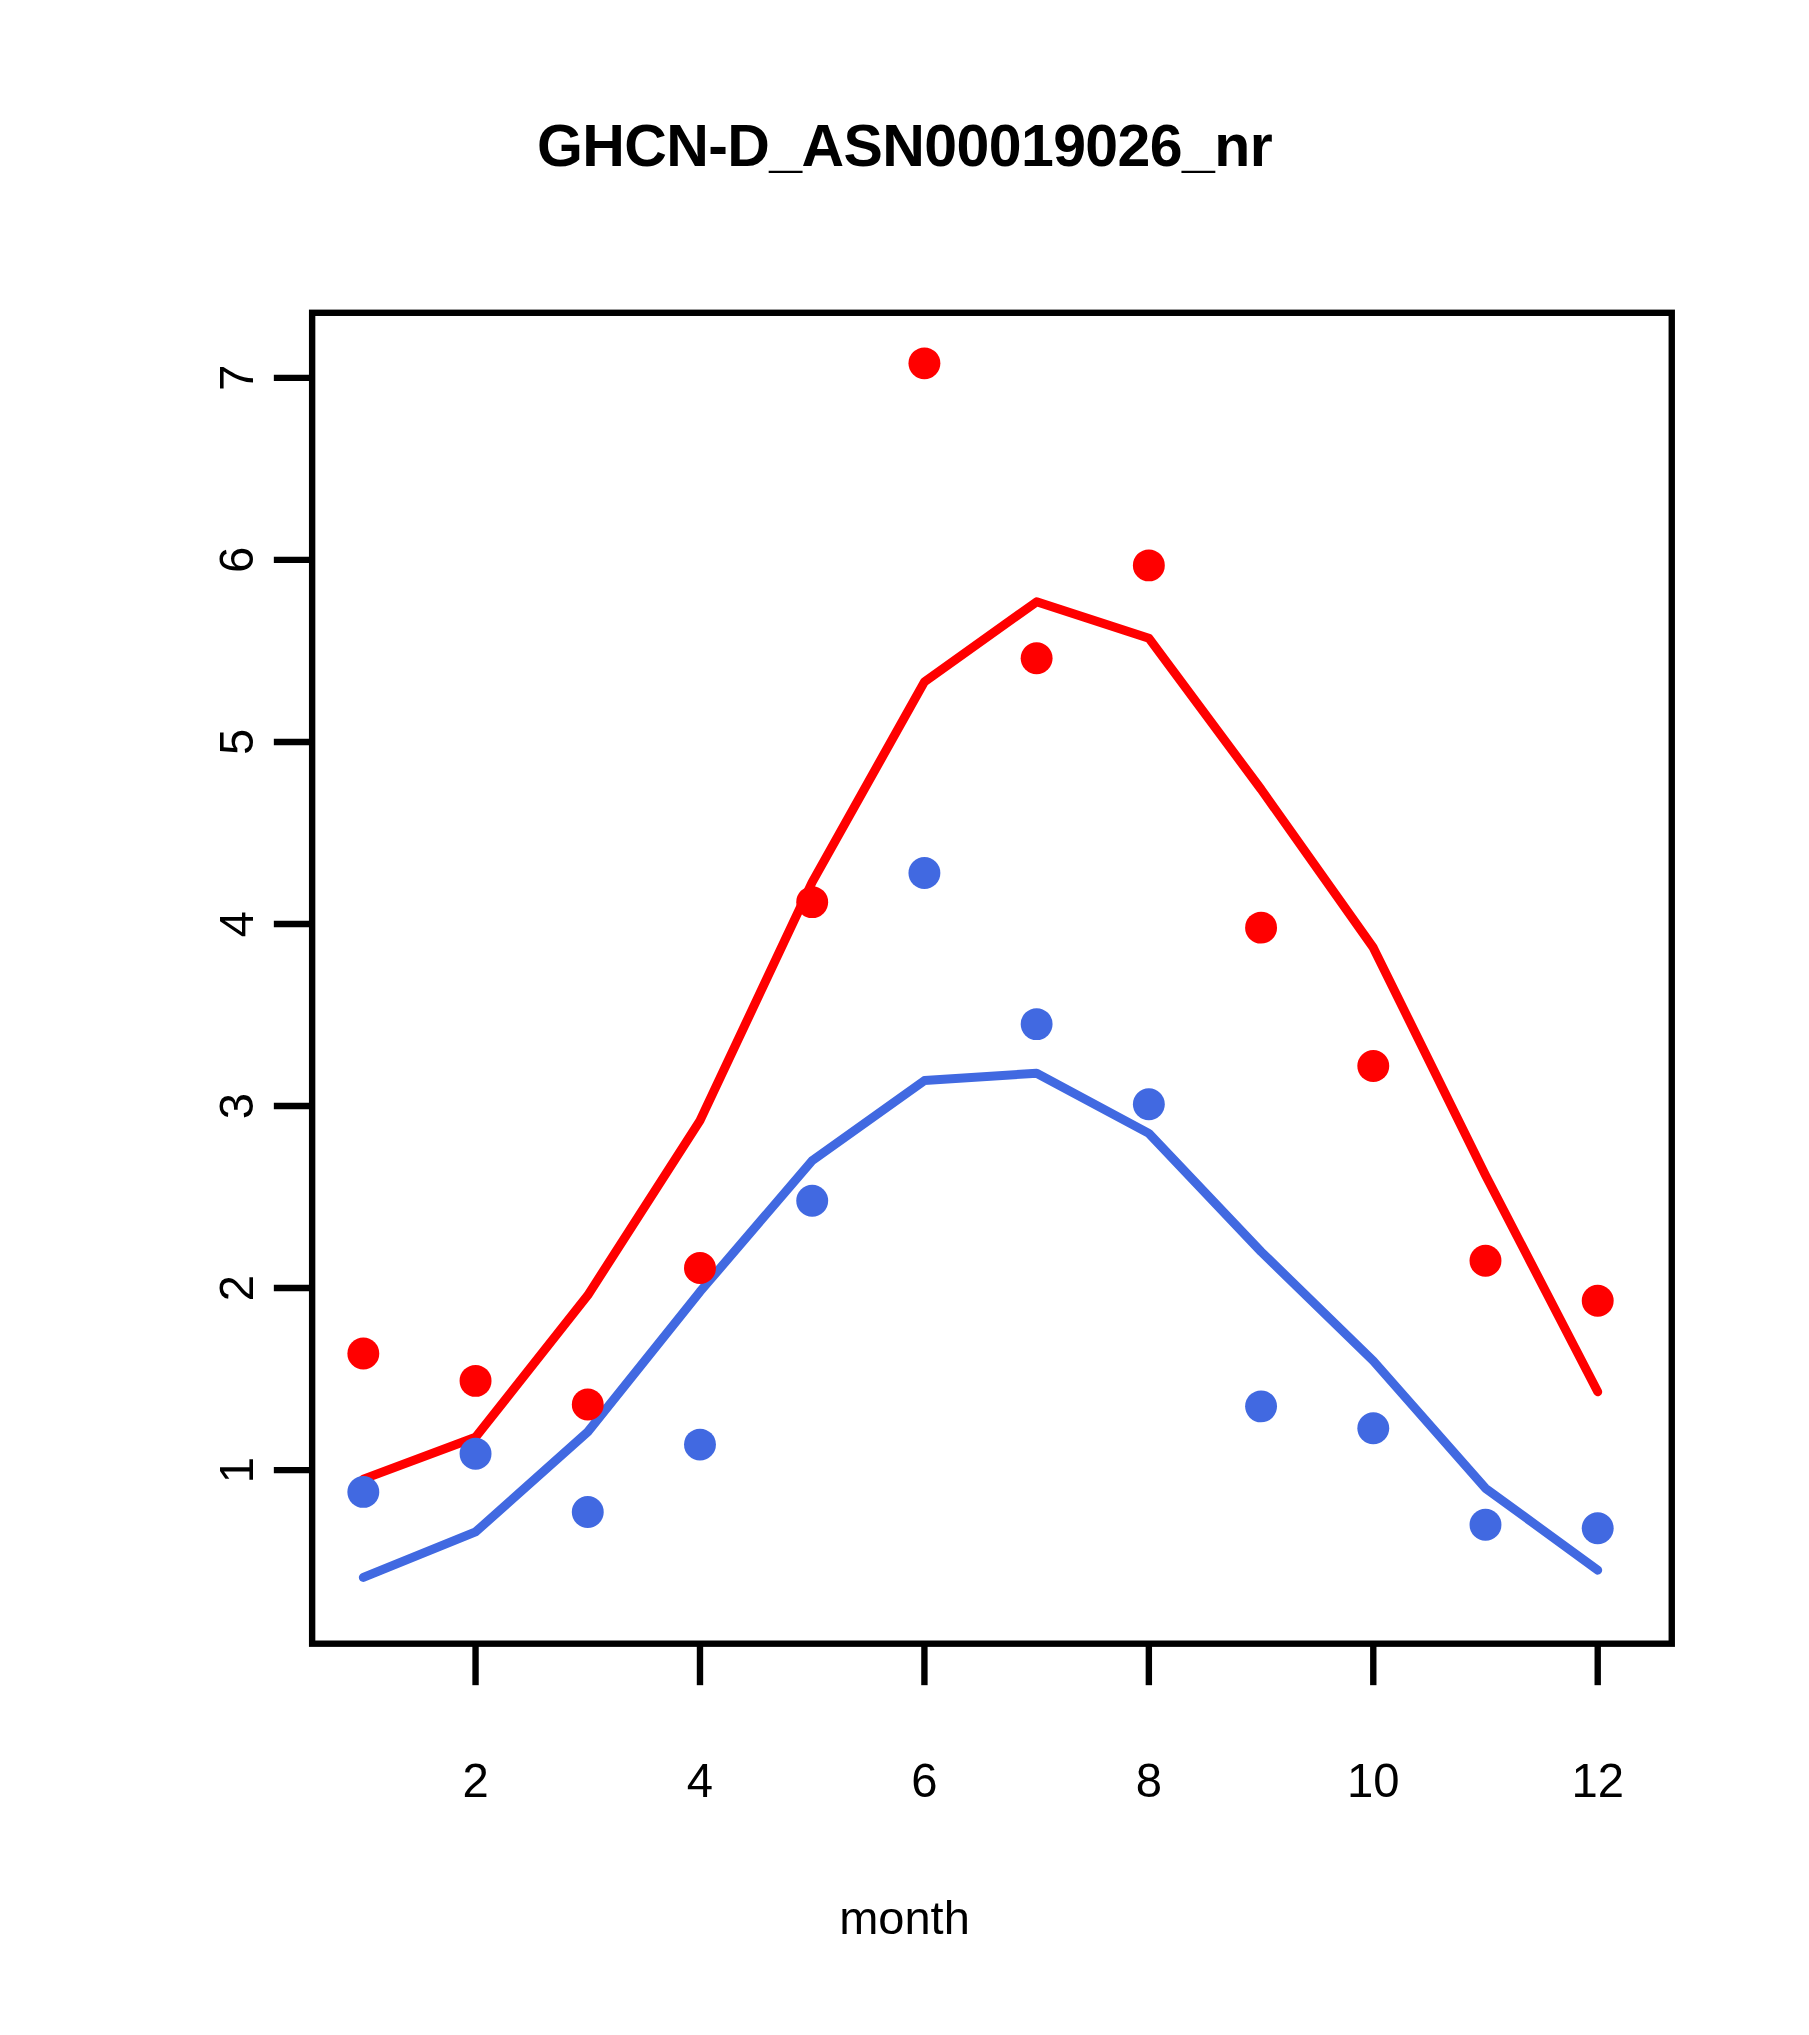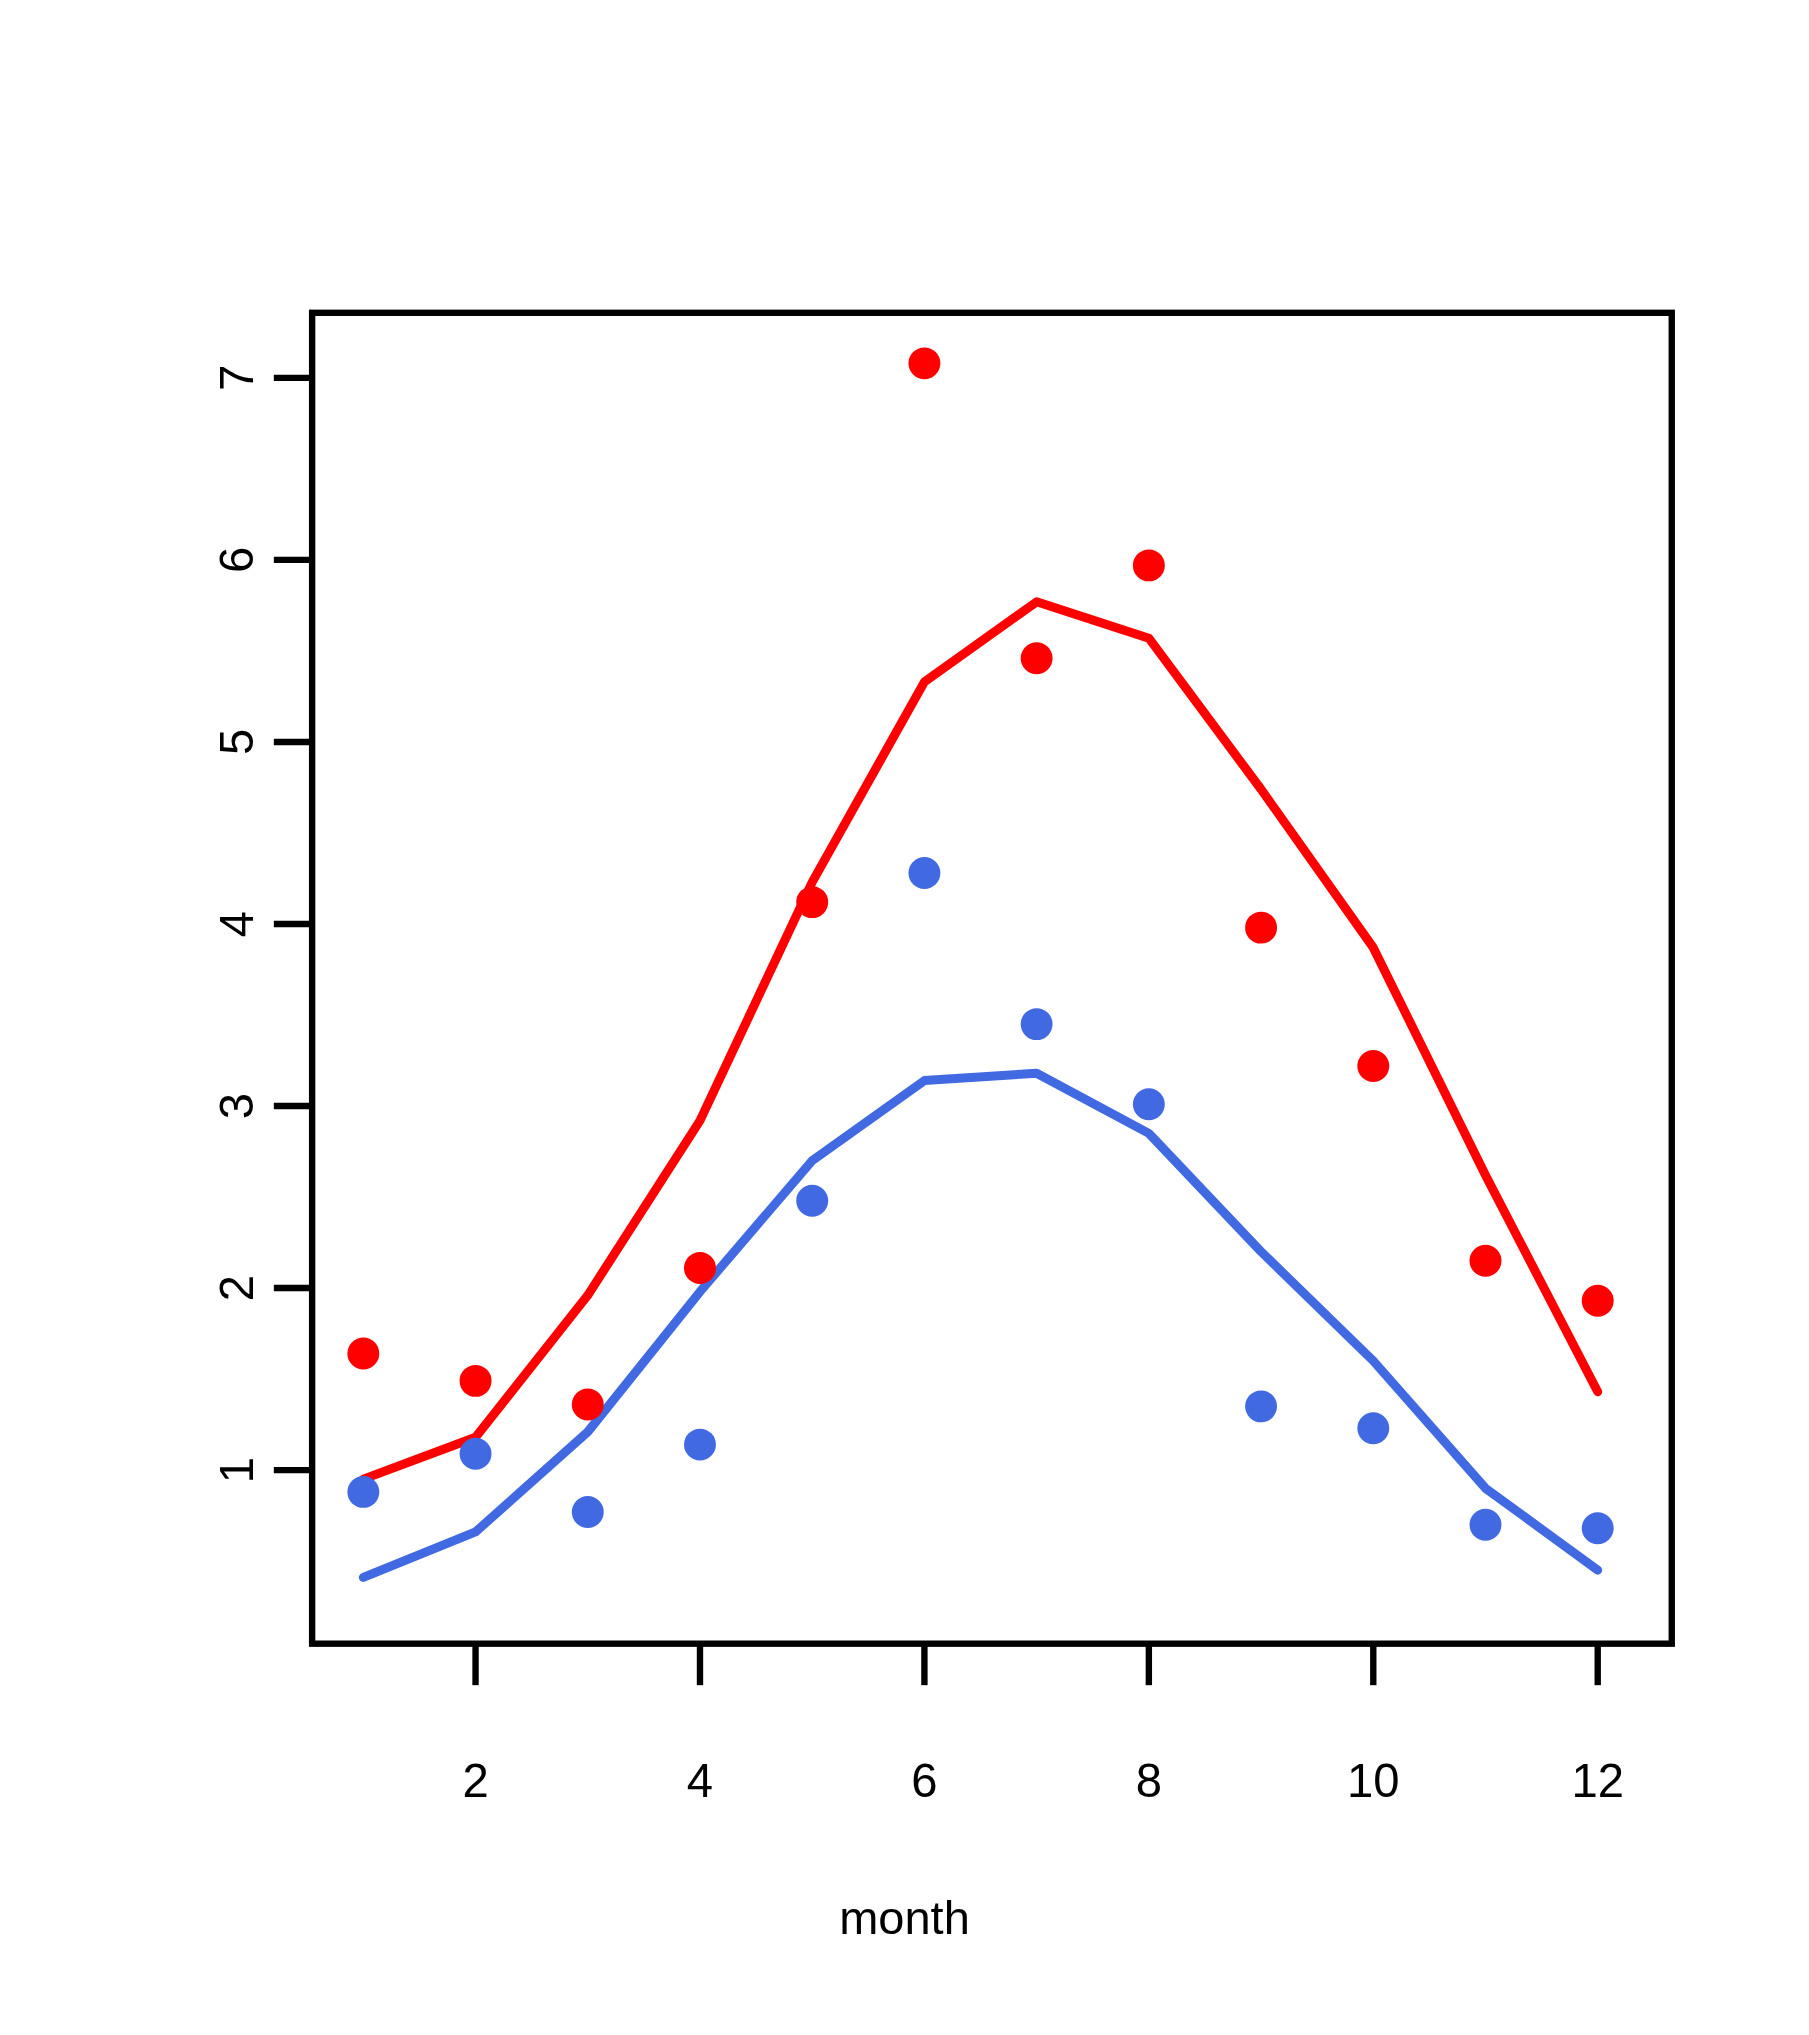--- a/index.html
+++ b/index.html
@@ -51,20 +51,21 @@
     font-family: "Liberation Sans", sans-serif;
     font-size: 47px;
     color: #000000;
   }
 </style>
 </head>
 <body>
 
 <div id="figure">
 
+  <div id="chart-title">GHCN-D_ASN00019026_nr</div>
 
   <svg id="plot-svg" width="1809" height="2035" viewBox="0 0 2834 3188">
 
     <rect x="489" y="490" width="2130" height="2085" fill="none" stroke="#000000" stroke-width="10"></rect>
 
     <g id="y-ticks">
         <line x1="489" y1="2303" x2="429" y2="2303" stroke="#000000" stroke-width="10"></line>
         <line x1="489" y1="2017.8333333333335" x2="429" y2="2017.8333333333335" stroke="#000000" stroke-width="10"></line>
         <line x1="489" y1="1732.6666666666667" x2="429" y2="1732.6666666666667" stroke="#000000" stroke-width="10"></line>
         <line x1="489" y1="1447.5" x2="429" y2="1447.5" stroke="#000000" stroke-width="10"></line>

